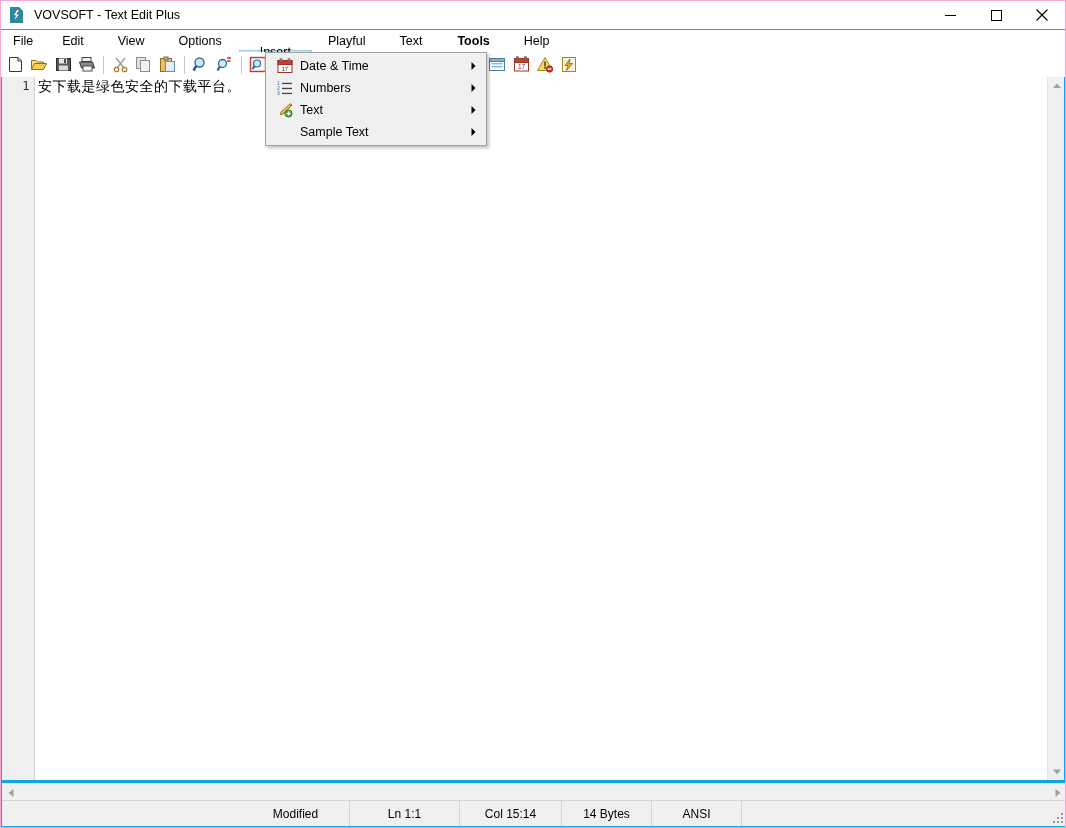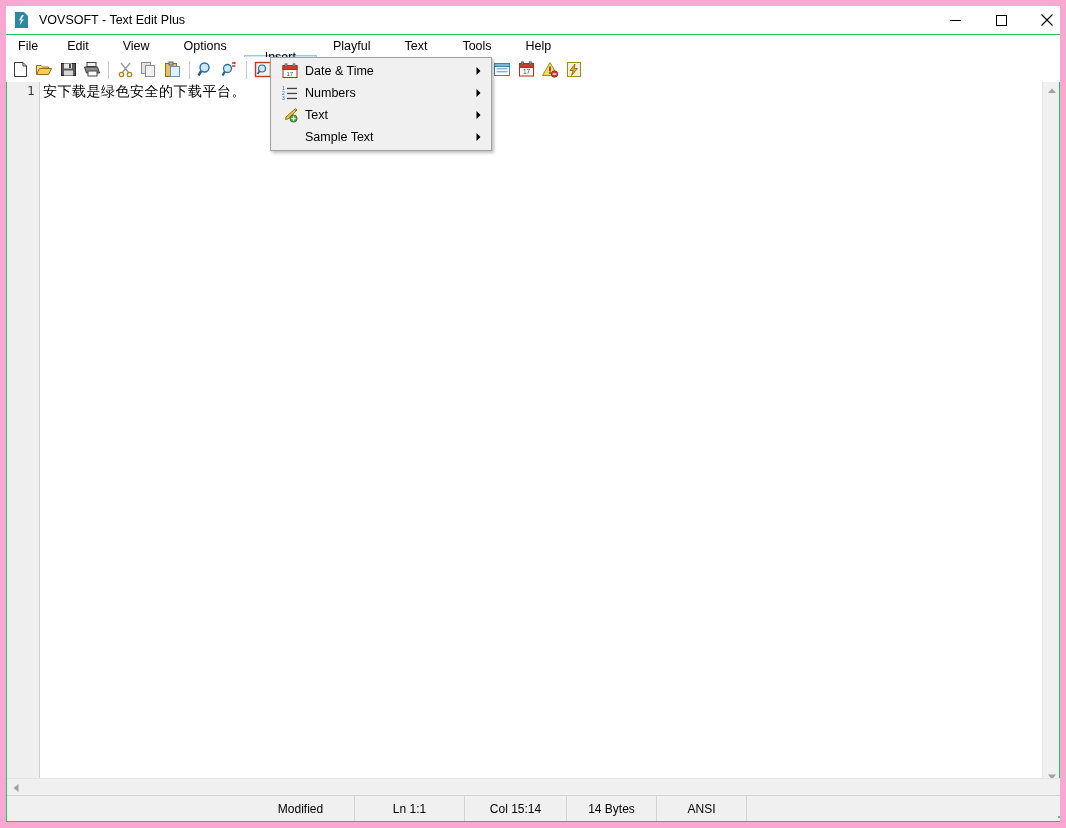--- a/index.html
+++ b/index.html
@@ -13,22 +13,22 @@
     font-family: "Liberation Sans", sans-serif;
     overflow: hidden;
   }
 
   #app-window {
     position: absolute;
     left: 0; top: 0;
     width: 1066px;
     height: 828px;
     box-sizing: border-box;
-    border: 6px solid #f9a8d4;
-    background: #22c55e;
+    border: 1px solid #f9a8d4;
+    background: #0ea5e9;
     overflow: hidden;
   }
 
   
   #title-bar {
     position: absolute;
     left: 0; top: 0;
     width: 1064px;
     height: 28px;
     background: #ffffff;
@@ -405,21 +405,21 @@
       </div>
     <div class="menu-item active" style="padding:0 20px;">
         <span>Insert</span>
       </div>
     <div class="menu-item" style="padding:0 16px;">
         <span>Playful</span>
       </div>
     <div class="menu-item" style="padding:0 18px;">
         <span>Text</span>
       </div>
-    <div class="menu-item" style="padding:0 17px;">
+    <div class="menu-item" style="padding:0 17px;font-weight:bold;">
         <span>Tools</span>
       </div>
     <div class="menu-item" style="padding:0 17px;">
         <span>Help</span>
       </div>
   </div>
 
   <div id="toolbar">
 
     <div class="tb-btn">

